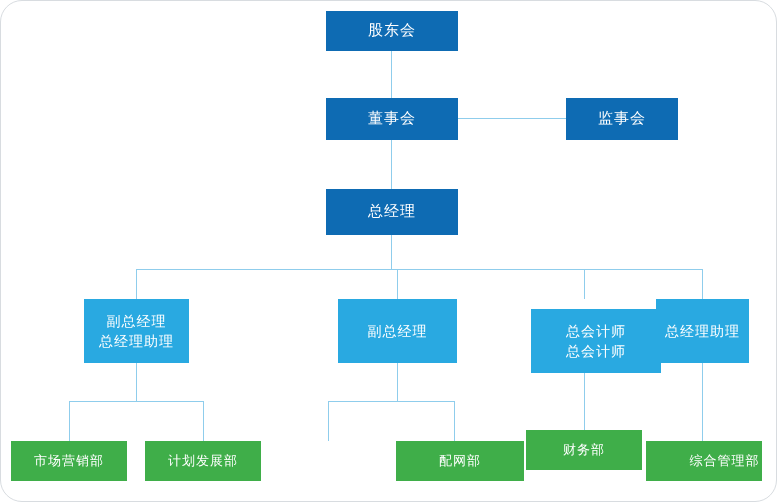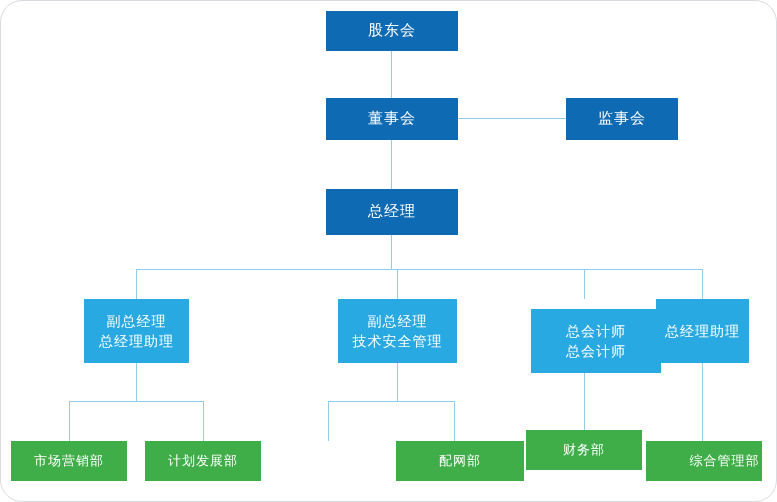--- a/index.html
+++ b/index.html
@@ -98,21 +98,20 @@
     <span>总经理</span>
   </div>
 
   <div class="node lvl-mid" style="left:83px;top:298px;width:105px;height:64px;">
     <span>副总经理</span>
     <span>总经理助理</span>
   </div>
 
   <div class="node lvl-mid" style="left:337px;top:298px;width:119px;height:64px;">
     <span>副总经理</span>
-    <span>技术安全管理</span>
   </div>
 
   <div class="node lvl-mid" style="left:530px;top:308px;width:130px;height:64px;">
     <span>总会计师</span>
     <span>总会计师</span>
   </div>
 
   <div class="node lvl-mid" style="left:655px;top:298px;width:93px;height:64px;">
     <span>总经理助理</span>
     <span></span>

